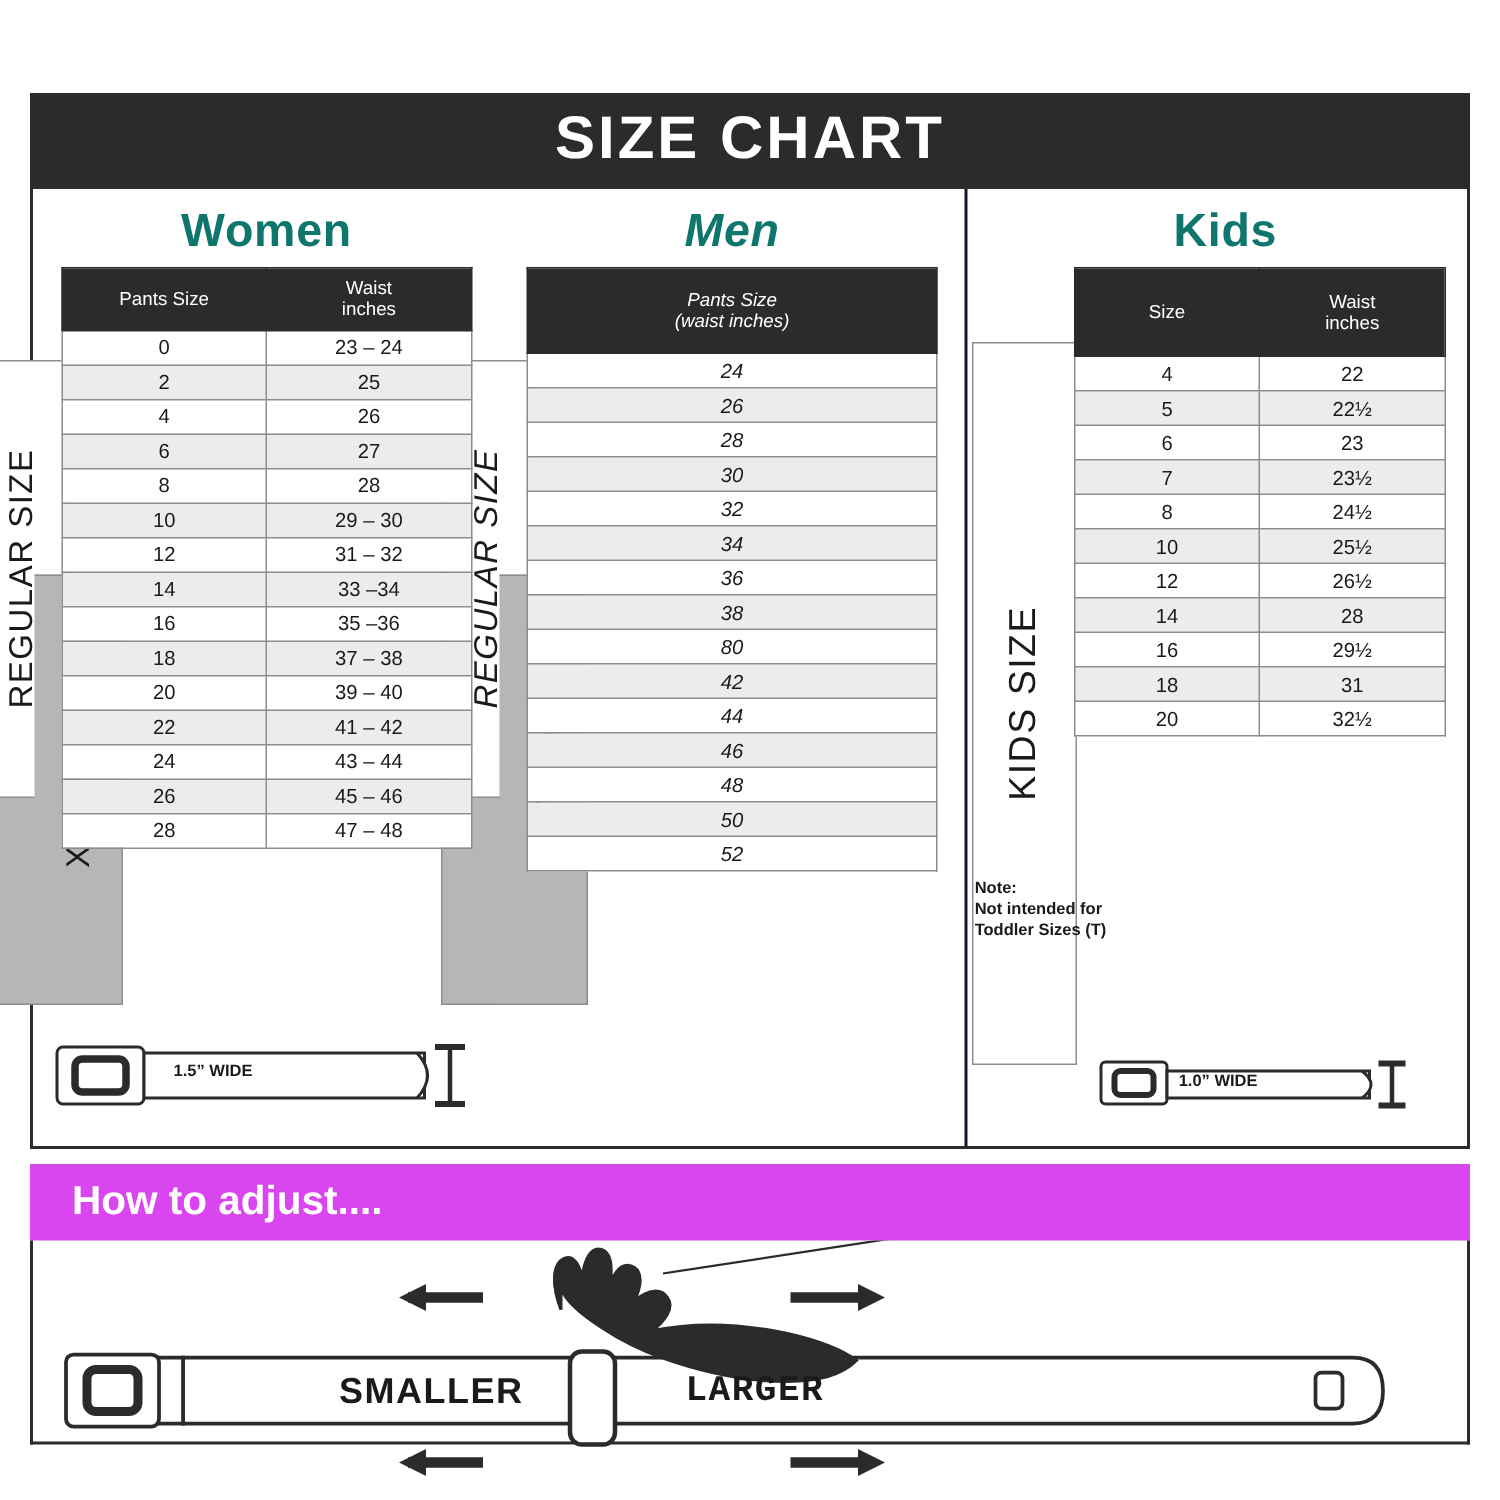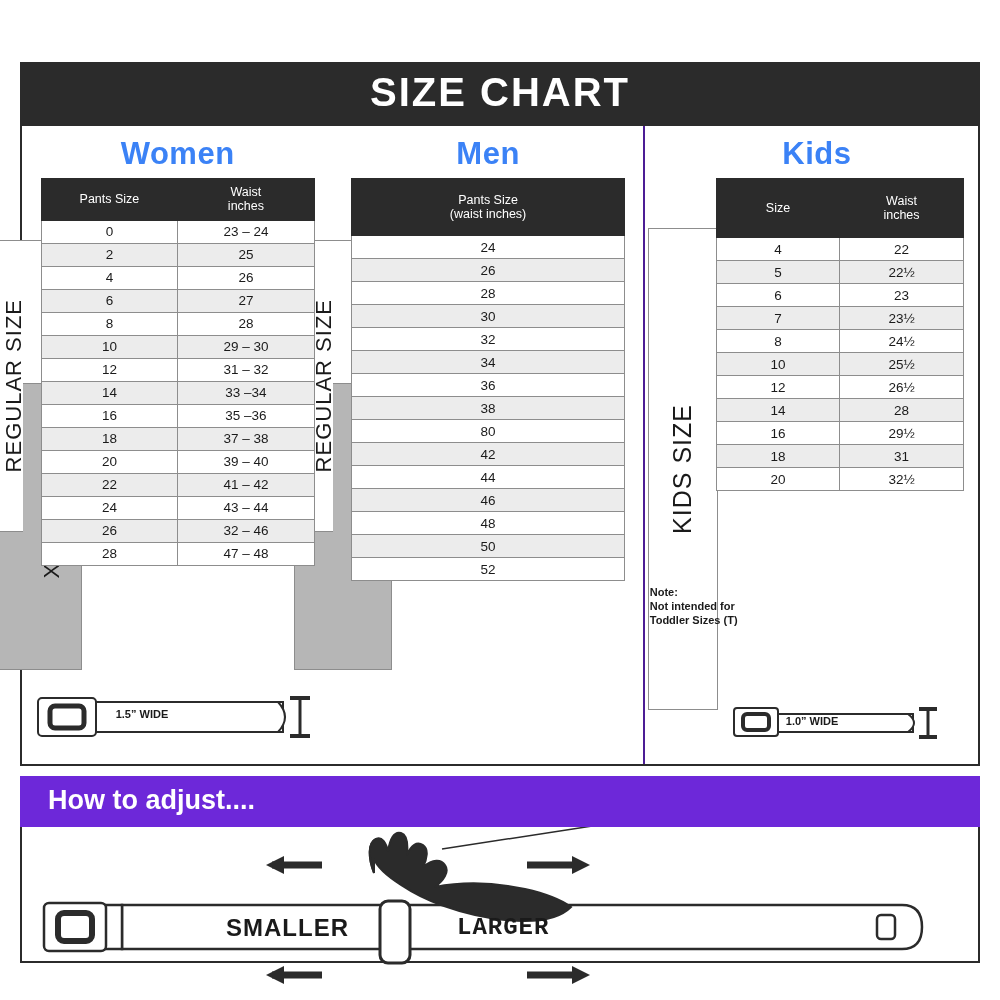--- a/index.html
+++ b/index.html
@@ -44,28 +44,28 @@
     border-top: none;
     display: flex;
     height: 640px;
     box-sizing: border-box;
   }
   .col {
     box-sizing: border-box;
     position: relative;
   }
   .col-women { width: 315px; }
-  .col-men   { width: 315px; border-right: 2px solid #4c1d95; }
+  .col-men   { width: 315px; border-right: 2px solid #0f172a; font-style: italic; }
   .col-kids  { width: 326px; margin-left: 11px; }
 
   .col-head {
     text-align: center;
     font-size: 31px;
     font-weight: bold;
-    color: #3b82f6;
+    color: #0f766e;
     padding-top: 10px;
     padding-bottom: 6px;
     letter-spacing: 0.5px;
   }
 
   
   .tbl-wrap {
     position: relative;
     margin: 0 auto;
     width: 274px;
@@ -144,21 +144,21 @@
     display: flex;
     justify-content: center;
   }
   .belt-label {
     font-size: 11px;
     font-weight: bold;
   }
 
   
   .adjust-bar {
-    background: #6d28d9;
+    background: #d946ef;
     color: #ffffff;
     margin-top: 10px;
     padding: 9px 0 11px 28px;
     font-size: 27px;
     font-weight: bold;
   }
   .adjust-body {
     border: 2px solid #2b2b2b;
     border-top: none;
     height: 136px;
@@ -254,21 +254,21 @@
               <tr class="alt">
                 <td>22</td>
                 <td>41 – 42</td>
               </tr>
               <tr>
                 <td>24</td>
                 <td>43 – 44</td>
               </tr>
               <tr class="alt">
                 <td>26</td>
-                <td>32 – 46</td>
+                <td>45 – 46</td>
               </tr>
               <tr>
                 <td>28</td>
                 <td>47 – 48</td>
               </tr>
             </tbody>
         </table>
       </div>
 
       <div class="belt-row">

